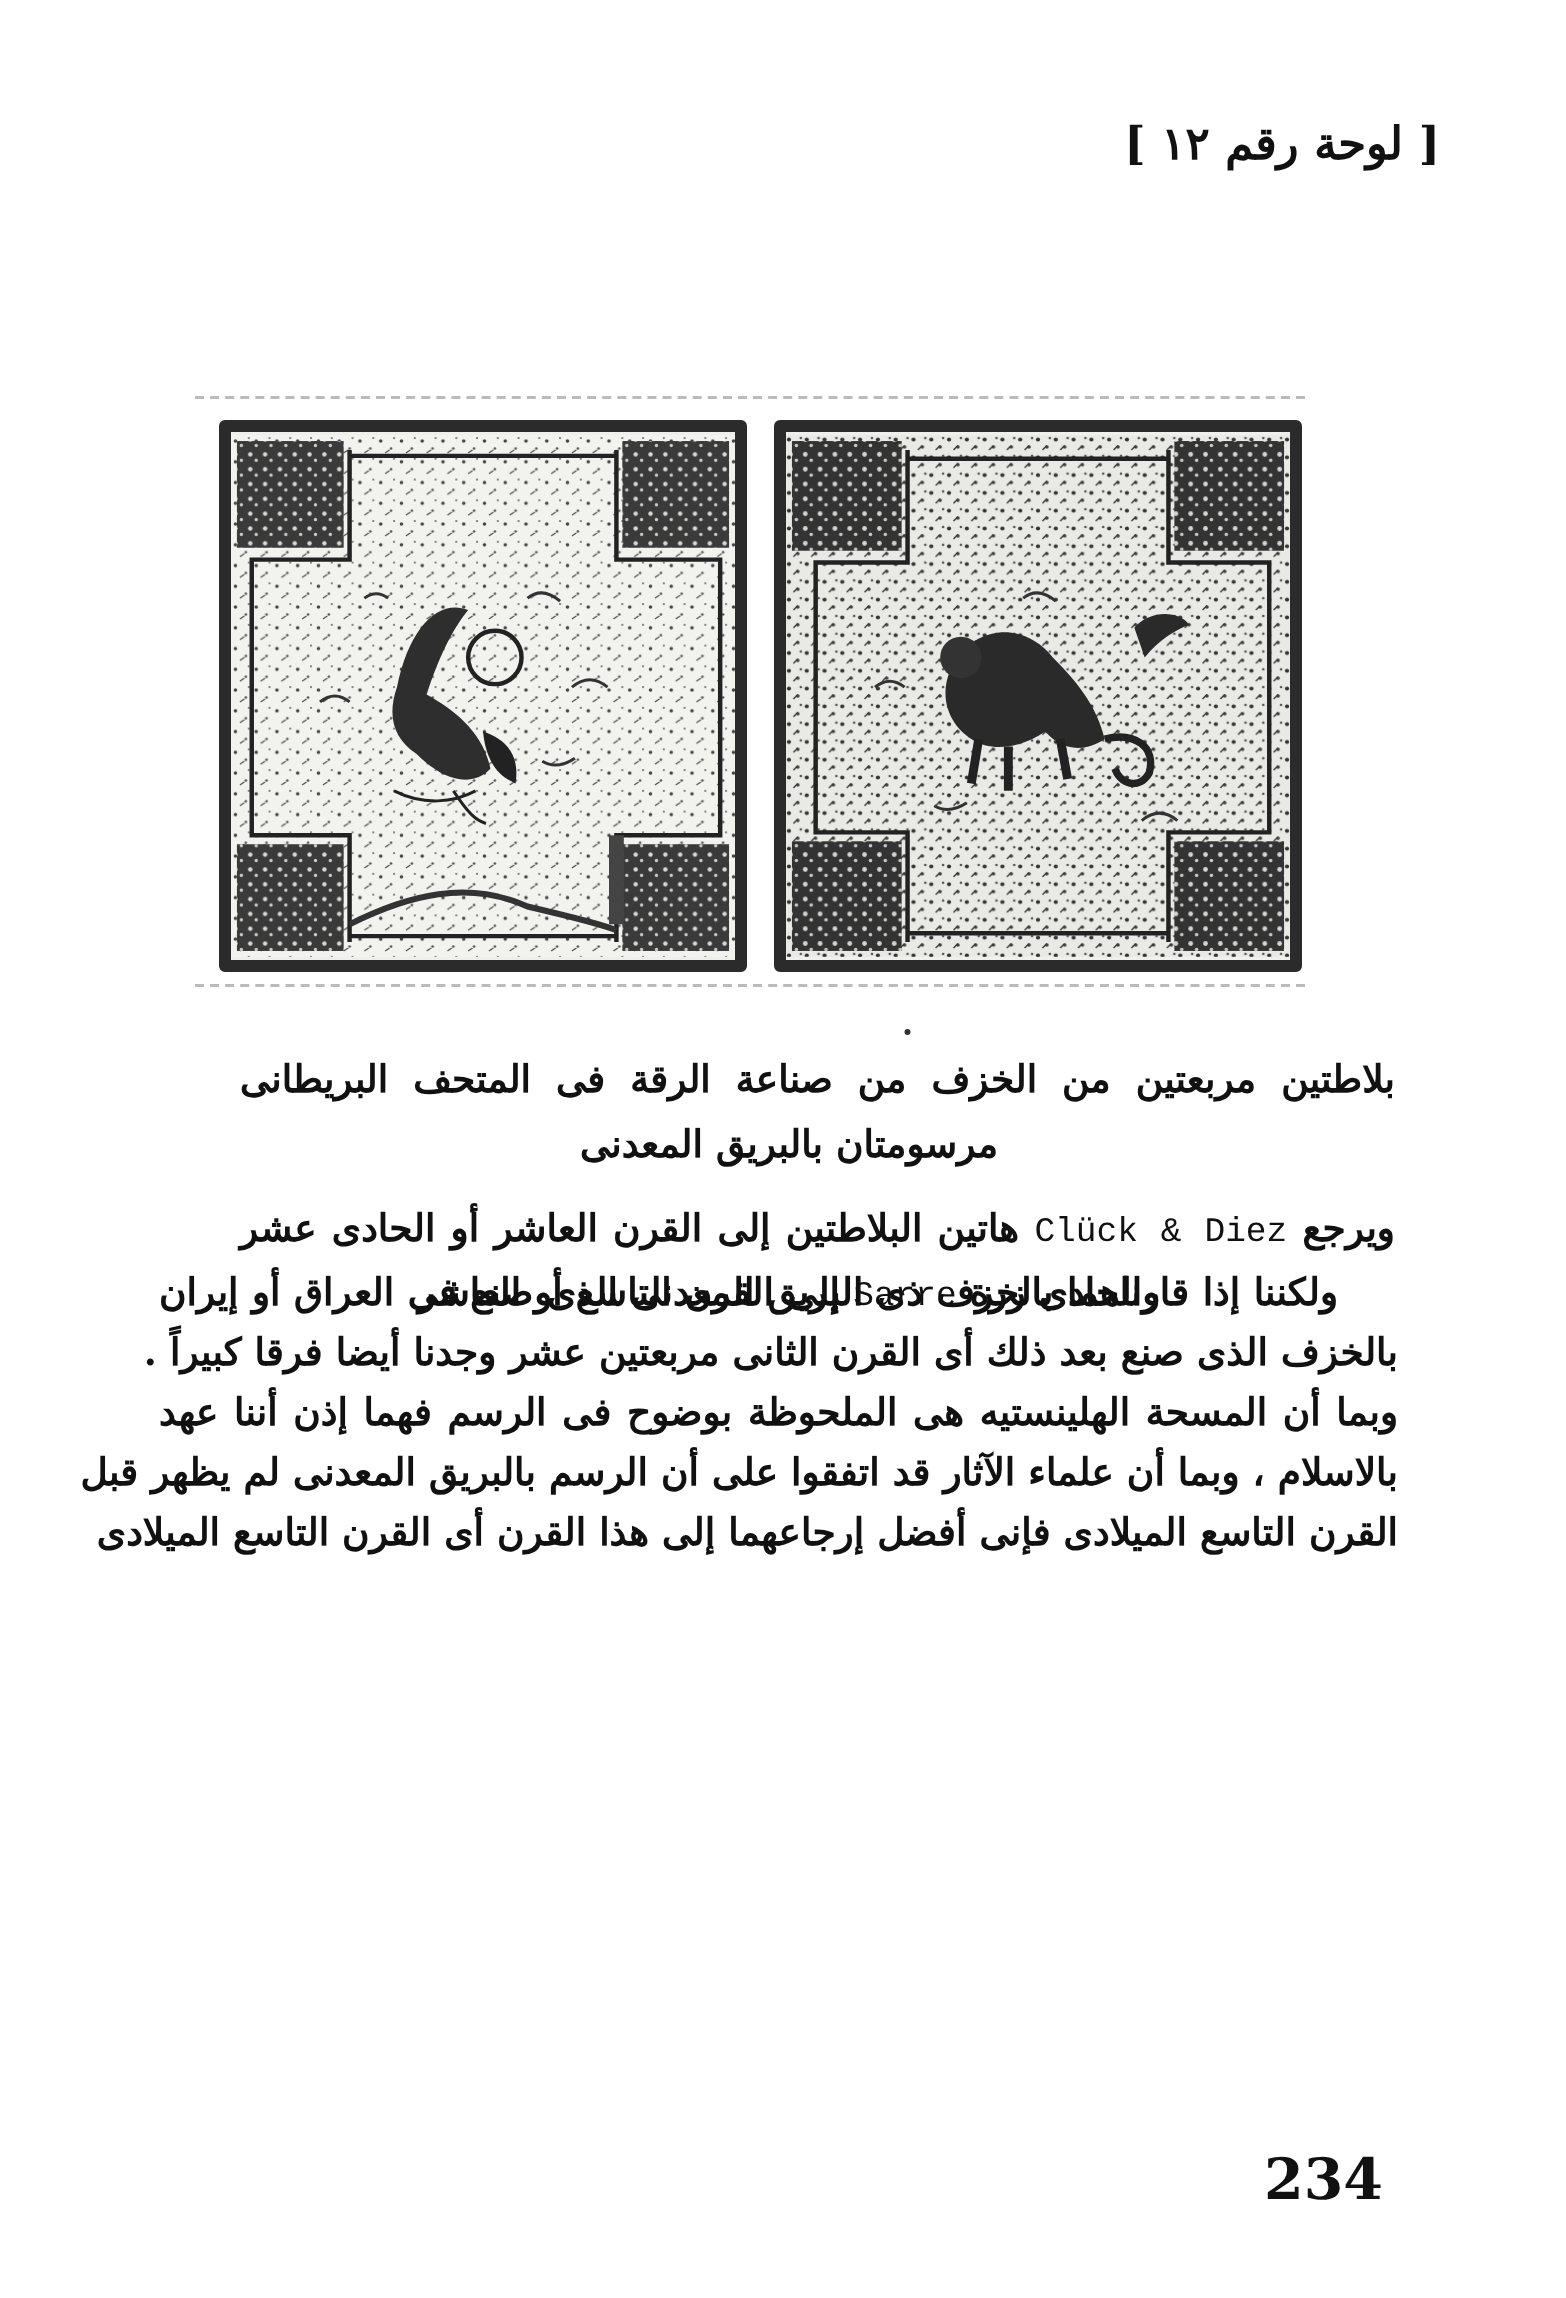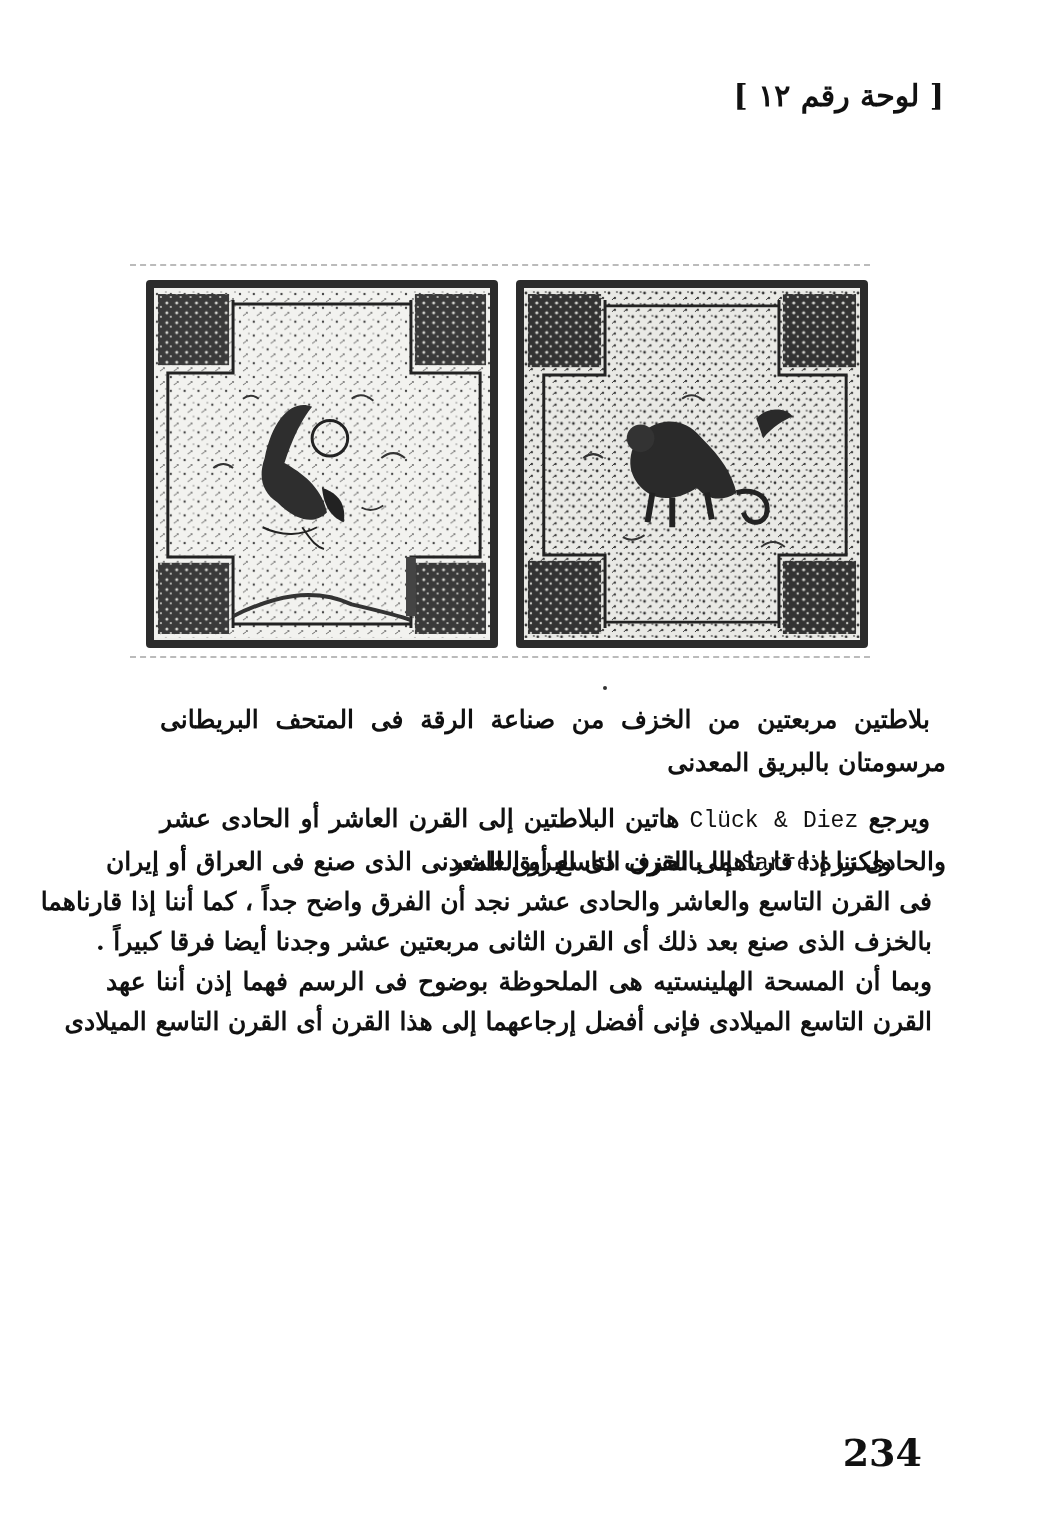--- a/index.html
+++ b/index.html
@@ -11,21 +11,21 @@
       width: 1044px;
       height: 1532px;
       position: relative;
       overflow: hidden;
       font-family: "DejaVu Serif", serif;
       color: #111111;
     }
     .plate-label {
       position: absolute;
       top: 78px;
-      right: 100px;
+      right: 84px;
       font-size: 30px;
       font-weight: bold;
       direction: rtl;
       white-space: nowrap;
       letter-spacing: 1px;
     }
     .figure {
       position: absolute;
       top: 262px;
       left: 130px;
@@ -51,24 +51,24 @@
       box-sizing: border-box;
       border-radius: 4px;
       overflow: hidden;
     }
     .tile.left { left: 16px; }
     .tile.right { left: 386px; }
     .tile svg { width: 100%; height: 100%; display: block; }
 
     .caption {
       position: absolute;
-      left: 146px;
+      left: 126px;
       width: 800px;
       direction: rtl;
-      text-align: right;
+      text-align: center;
       font-size: 25px;
       font-weight: bold;
       line-height: 40px;
     }
     .caption-1 { top: 700px; text-align: justify; text-align-last: justify; width: 770px; left: 160px; }
     .caption-2 { top: 743px; }
     .caption-3 { top: 799px; text-align: justify; text-align-last: justify; width: 770px; left: 160px; }
     .caption-4 { top: 842px; }
     .latin {
       font-family: Liberation Mono, monospace;
@@ -204,22 +204,22 @@
   </div>
 
   <div class="caption caption-4">
     <span>والحادى زرة</span>
     <span class="latin">Sarre</span>
     <span>إلى القرن التاسع أو العاشر</span>
   </div>
 
   <div class="body-text">
     <span class="line first">ولكننا إذا قارناهما بالخزف ذى البريق المعدنى الذى صنع فى العراق أو إيران</span>
-    <span class="line">فى القرن التاسع والعاشر والحادى عشر نجد أن الفرق واضح جداً ، كما أننا إذا قارناهما</span>
     <span class="line">بالخزف الذى صنع بعد ذلك أى القرن الثانى مربعتين عشر وجدنا أيضا فرقا كبيراً .</span>
     <span class="line">وبما أن المسحة الهلينستيه هى الملحوظة بوضوح فى الرسم فهما إذن أننا عهد</span>
+    <span class="line">بالاسلام ، وبما أن علماء الآثار قد اتفقوا على أن الرسم بالبريق المعدنى لم يظهر قبل</span>
     <span class="line">القرن التاسع الميلادى فإنى أفضل إرجاعهما إلى هذا القرن أى القرن التاسع الميلادى</span>
   </div>
 
   <div class="page-number">234</div>
 
   <div class="speck" style="top:686px;left:603px;"></div>
 </div>
 
 </body></html>

